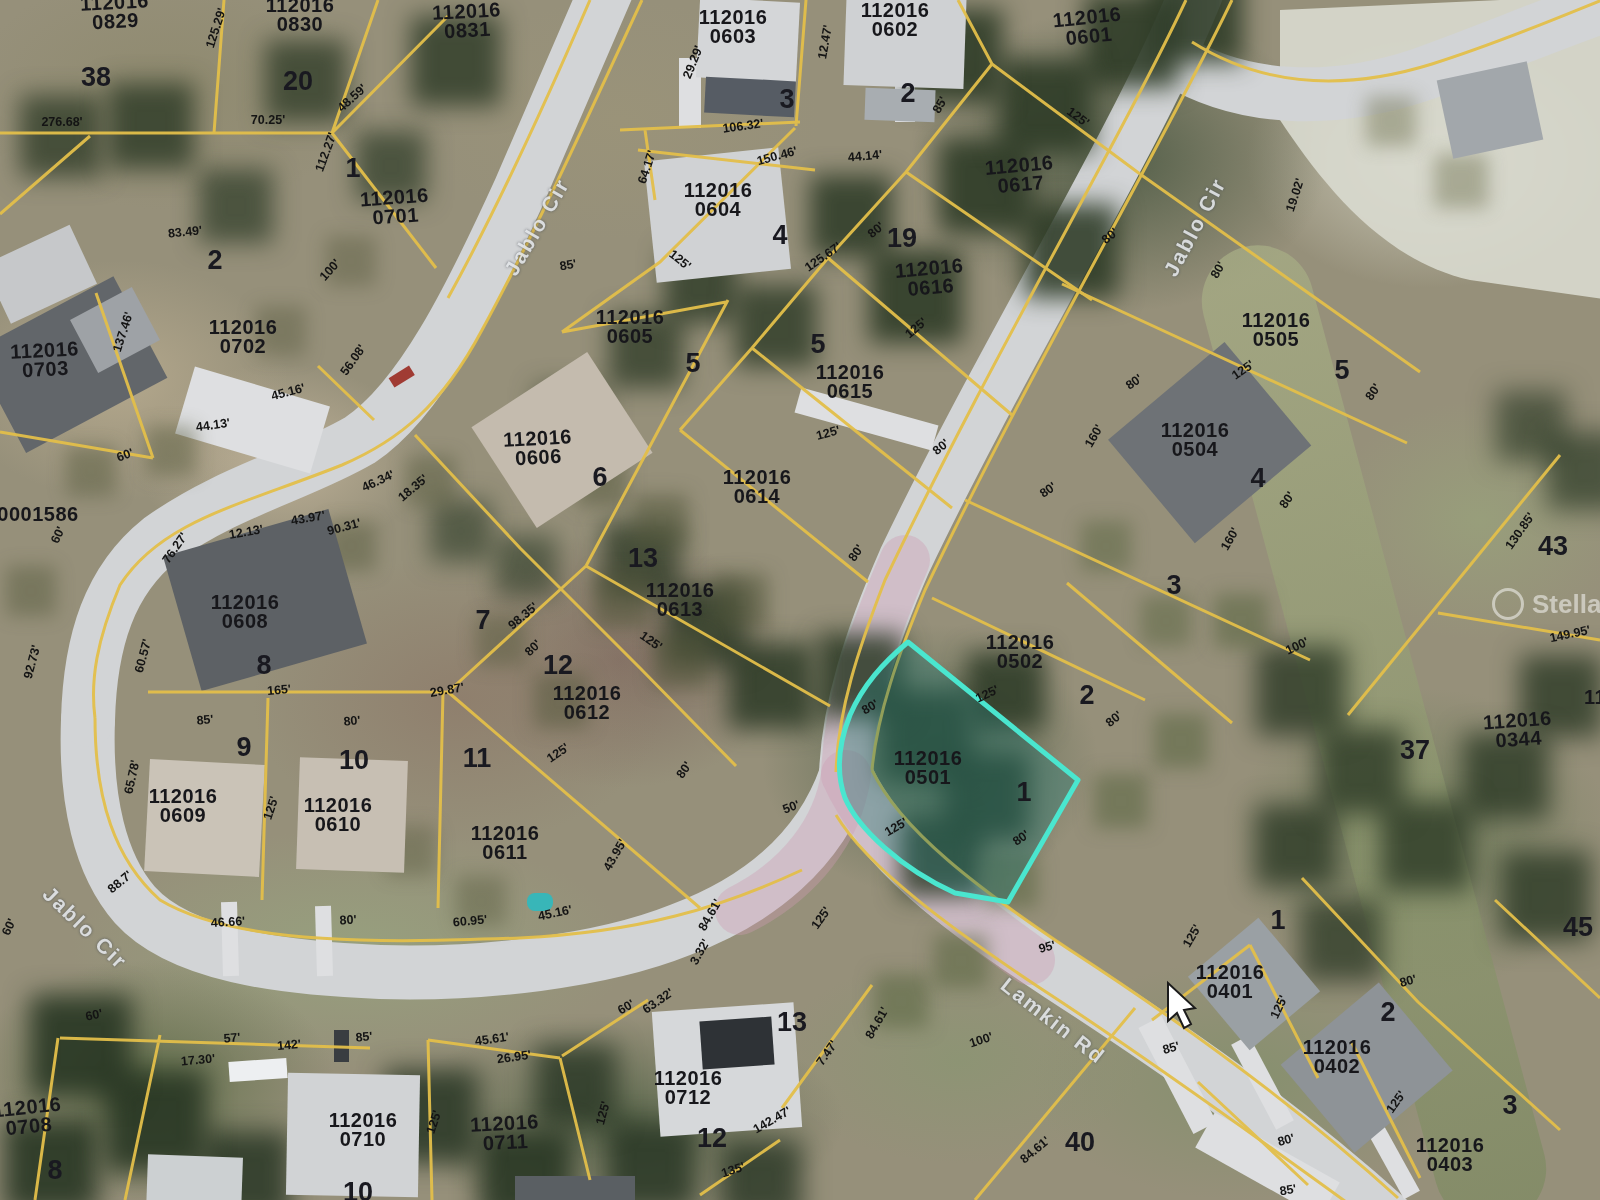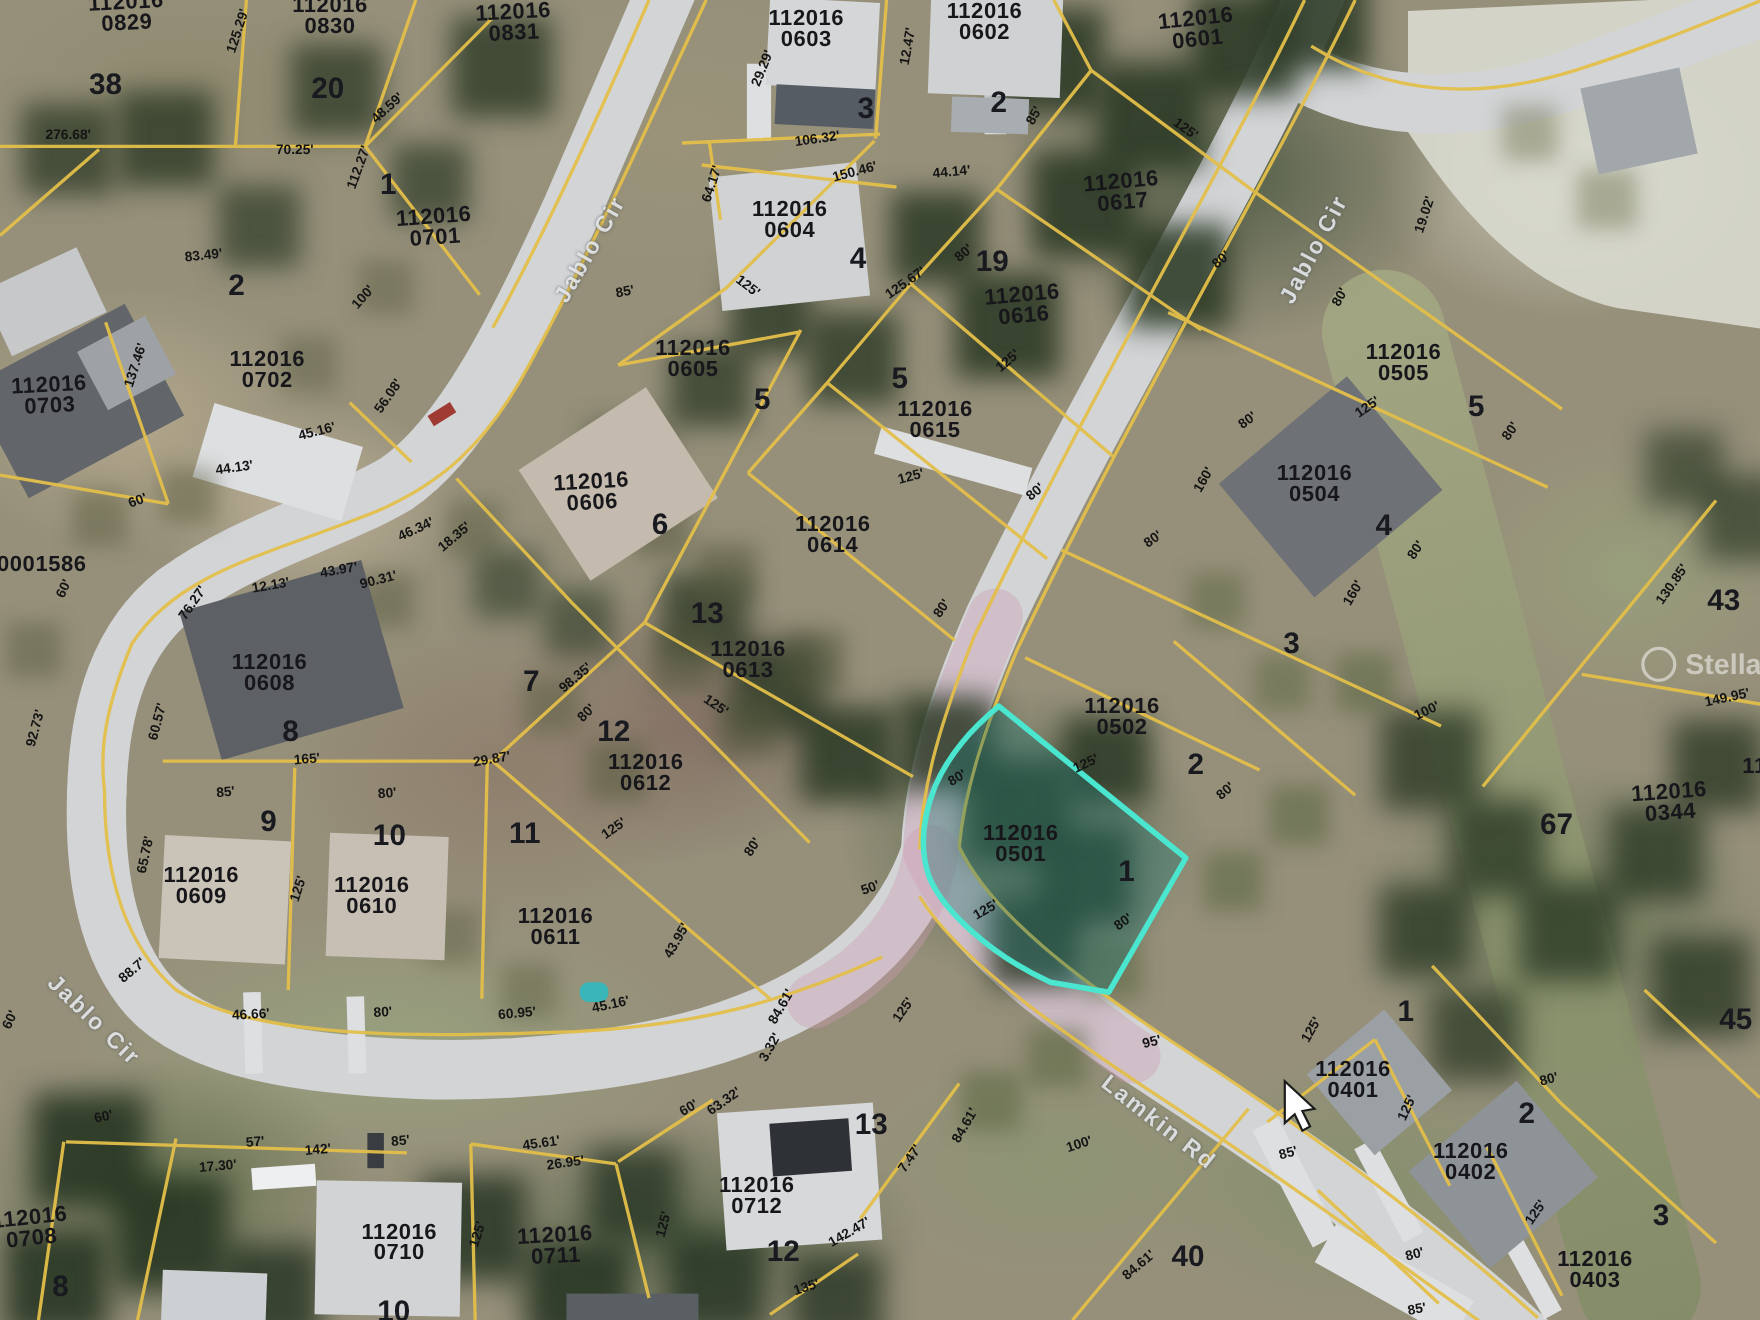--- a/index.html
+++ b/index.html
@@ -271,36 +271,36 @@
       <div class="lbl lot" style="left: 1342px; top: 370px; transform: translate(-50%, -50%) rotate(0deg);">5</div>
       <div class="lbl lot" style="left: 1174px; top: 585px; transform: translate(-50%, -50%) rotate(0deg);">3</div>
       <div class="lbl lot" style="left: 1087px; top: 695px; transform: translate(-50%, -50%) rotate(0deg);">2</div>
       <div class="lbl lot" style="left: 1024px; top: 792px; transform: translate(-50%, -50%) rotate(0deg);">1</div>
       <div class="lbl lot" style="left: 264px; top: 665px; transform: translate(-50%, -50%) rotate(0deg);">8</div>
       <div class="lbl lot" style="left: 244px; top: 747px; transform: translate(-50%, -50%) rotate(0deg);">9</div>
       <div class="lbl lot" style="left: 354px; top: 760px; transform: translate(-50%, -50%) rotate(0deg);">10</div>
       <div class="lbl lot" style="left: 483px; top: 620px; transform: translate(-50%, -50%) rotate(0deg);">7</div>
       <div class="lbl lot" style="left: 558px; top: 665px; transform: translate(-50%, -50%) rotate(0deg);">12</div>
       <div class="lbl lot" style="left: 477px; top: 758px; transform: translate(-50%, -50%) rotate(0deg);">11</div>
-      <div class="lbl lot" style="left: 1415px; top: 750px; transform: translate(-50%, -50%) rotate(0deg);">67</div>
-      <div class="lbl lot" style="left: 1553px; top: 546px; transform: translate(-50%, -50%) rotate(0deg); margin-left: 14px;">43</div>
+      <div class="lbl lot" style="left: 1415px; top: 750px; transform: translate(-50%, -50%) rotate(0deg);">37</div>
+      <div class="lbl lot" style="left: 1553px; top: 546px; transform: translate(-50%, -50%) rotate(0deg);">43</div>
       <div class="lbl lot" style="left: 1080px; top: 1142px; transform: translate(-50%, -50%) rotate(0deg);">40</div>
       <div class="lbl lot" style="left: 712px; top: 1138px; transform: translate(-50%, -50%) rotate(0deg);">12</div>
       <div class="lbl lot" style="left: 792px; top: 1022px; transform: translate(-50%, -50%) rotate(0deg);">13</div>
       <div class="lbl lot" style="left: 358px; top: 1192px; transform: translate(-50%, -50%) rotate(0deg);">10</div>
       <div class="lbl lot" style="left: 55px; top: 1170px; transform: translate(-50%, -50%) rotate(0deg);">8</div>
       <div class="lbl lot" style="left: 1388px; top: 1012px; transform: translate(-50%, -50%) rotate(0deg);">2</div>
       <div class="lbl lot" style="left: 1278px; top: 920px; transform: translate(-50%, -50%) rotate(0deg);">1</div>
       <div class="lbl lot" style="left: 1510px; top: 1105px; transform: translate(-50%, -50%) rotate(0deg);">3</div>
       <div class="lbl lot" style="left: 1578px; top: 927px; transform: translate(-50%, -50%) rotate(0deg);">45</div>
     </div>
   <div>
 
   <div class="lbl dim" style="left: 62px; top: 122px; transform: translate(-50%, -50%) rotate(0deg);">276.68'</div>
-      <div class="lbl dim" style="left: 268px; top: 136px; transform: translate(-50%, -50%) rotate(0deg);">70.25'</div>
+      <div class="lbl dim" style="left: 268px; top: 120px; transform: translate(-50%, -50%) rotate(0deg);">70.25'</div>
       <div class="lbl dim" style="left: 216px; top: 28px; transform: translate(-50%, -50%) rotate(-72deg);">125.29'</div>
       <div class="lbl dim" style="left: 352px; top: 98px; transform: translate(-50%, -50%) rotate(-42deg);">48.59'</div>
       <div class="lbl dim" style="left: 326px; top: 152px; transform: translate(-50%, -50%) rotate(-70deg);">112.27'</div>
       <div class="lbl dim" style="left: 185px; top: 232px; transform: translate(-50%, -50%) rotate(-6deg);">83.49'</div>
       <div class="lbl dim" style="left: 330px; top: 270px; transform: translate(-50%, -50%) rotate(-48deg);">100'</div>
       <div class="lbl dim" style="left: 123px; top: 332px; transform: translate(-50%, -50%) rotate(-72deg);">137.46'</div>
       <div class="lbl dim" style="left: 353px; top: 360px; transform: translate(-50%, -50%) rotate(-55deg);">56.08'</div>
       <div class="lbl dim" style="left: 288px; top: 392px; transform: translate(-50%, -50%) rotate(-15deg);">45.16'</div>
       <div class="lbl dim" style="left: 213px; top: 425px; transform: translate(-50%, -50%) rotate(-8deg);">44.13'</div>
       <div class="lbl dim" style="left: 125px; top: 455px; transform: translate(-50%, -50%) rotate(-20deg);">60'</div>

